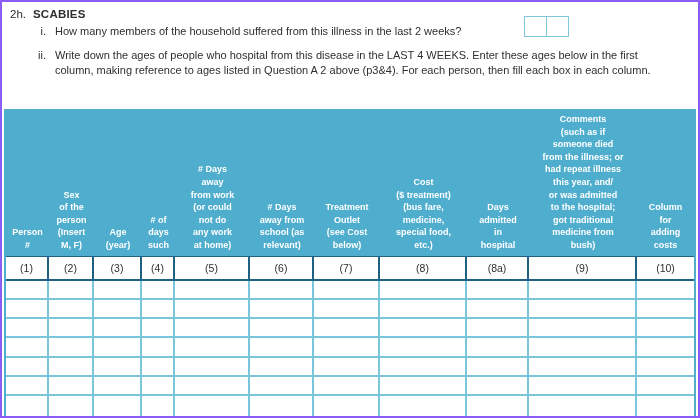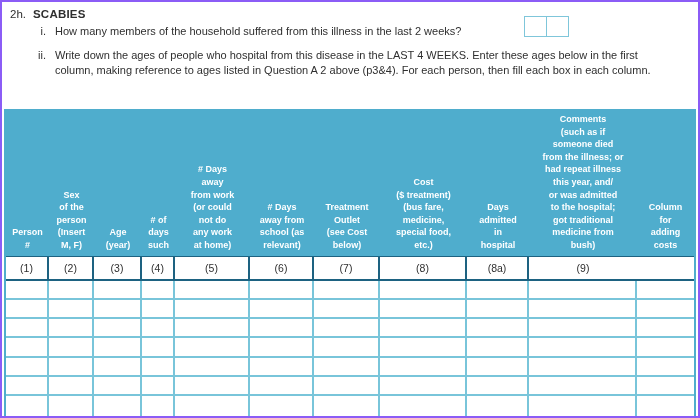--- a/index.html
+++ b/index.html
@@ -169,20 +169,21 @@
         <div class="ncell">(1)</div>
         <div class="ncell">(2)</div>
         <div class="ncell">(3)</div>
         <div class="ncell">(4)</div>
         <div class="ncell">(5)</div>
         <div class="ncell">(6)</div>
         <div class="ncell">(7)</div>
         <div class="ncell">(8)</div>
         <div class="ncell">(8a)</div>
         <div class="ncell">(9)</div>
+        <div class="ncell">(10)</div>
       </div>
     <div class="tbody">
         <div class="grid-row brow">
           <div class="bcell"></div>
           <div class="bcell"></div>
           <div class="bcell"></div>
           <div class="bcell"></div>
           <div class="bcell"></div>
           <div class="bcell"></div>
           <div class="bcell"></div>

